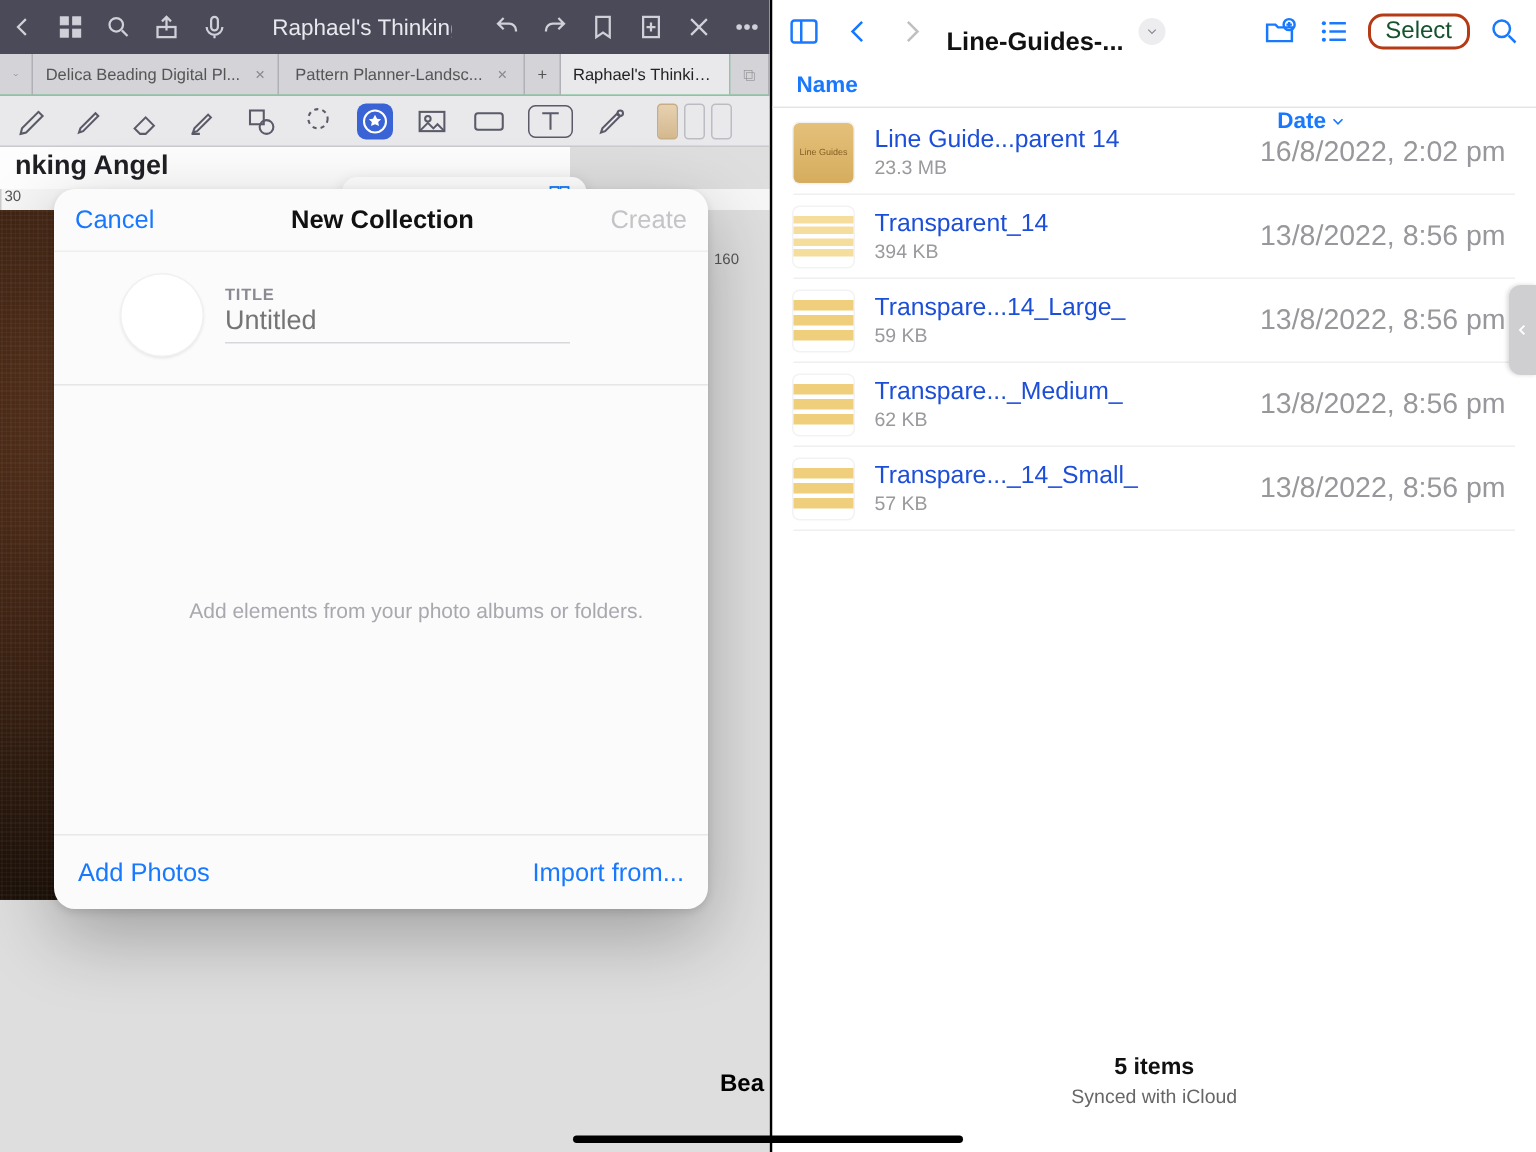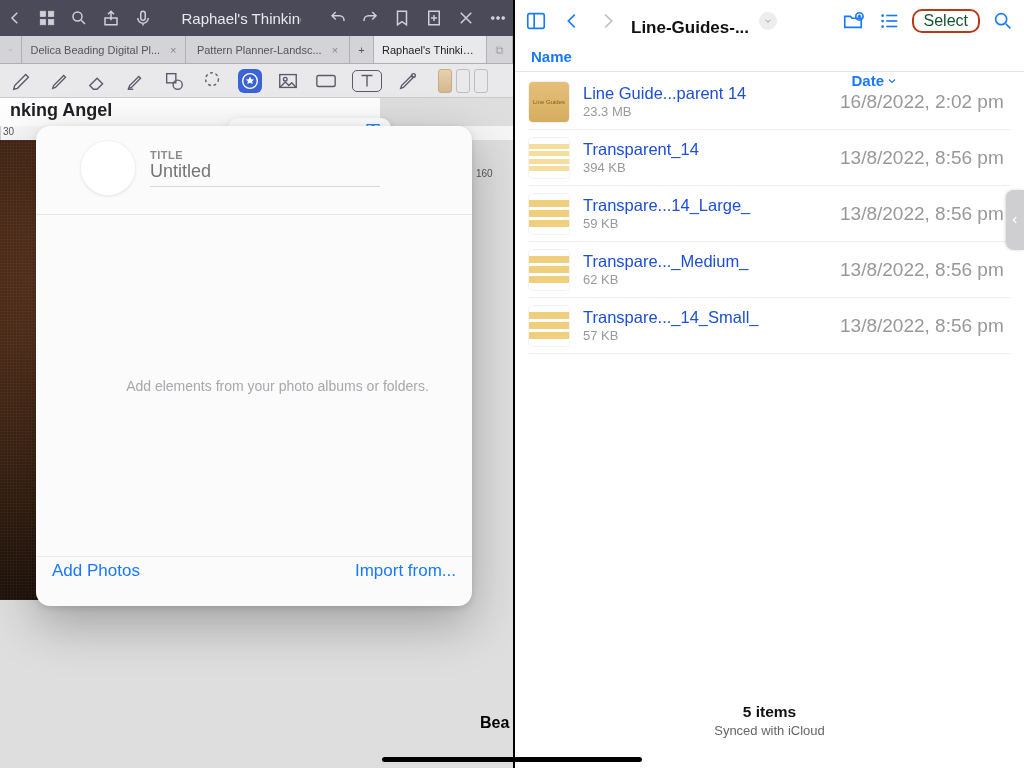--- a/index.html
+++ b/index.html
@@ -48,21 +48,21 @@
 .m-cancel { color:#1879ff; font-size:17px;}
 .m-title { font-weight:700; font-size:17px; color:#111;}
 .m-create { color:#c4c4c8; font-size:17px;}
 .m-row { display:flex; align-items:center; gap:14px; padding:14px 20px 18px 44px; border-bottom:1px solid #e6e6e9;}
 .m-circ { width:56px; height:56px; border-radius:28px; background:#fff; box-shadow:inset 0 0 0 1px rgba(0,0,0,.06),0 1px 2px rgba(0,0,0,.08);}
 .m-lbl { font-size:11px; color:#8a8a92; font-weight:600; letter-spacing:.5px;}
 .m-input { font-size:18px; color:#b8b8be; border:none; background:transparent; outline:none; width:200px;}
 .m-field { border-bottom:1px solid #d8d8dc; padding-bottom:4px; width:230px;}
 .m-body { flex:1; display:flex; align-items:center; justify-content:center;padding-left:47px;}
 .m-hint { font-size:14px; color:#a8a8ae;}
-.m-foot { height:50px; display:flex; align-items:flex-start; justify-content:space-between; padding:4px 16px; border-top:1px solid #e8e8eb;}
+.m-foot { height:50px; display:flex; align-items:center; justify-content:space-between; padding:4px 16px; border-top:1px solid #e8e8eb;}
 .m-foot .lk { color:#1879ff; font-size:17px;}
 
 
 .r-top { height:42px; display:flex; align-items:center; padding:0 8px; gap:10px;}
 .r-top .ic { width:26px; height:26px; display:flex; align-items:center; justify-content:center; color:#1879ff;}
 .r-top .ic svg { width:22px; height:22px; fill:none; stroke:currentColor; stroke-width:1.8;}
 .r-top .ic.dis { color:#bfbfc4;}
 .r-title { font-weight:700; font-size:17px; color:#111; max-width:150px; overflow:hidden; white-space:nowrap; text-overflow:ellipsis;margin-top:13px;}
 .r-chev { width:18px; height:18px; background:#ededef; border-radius:10px; display:flex; align-items:center; justify-content:center; color:#8a8a8e; font-size:10px;}
 .r-select { color:#14532d; font-size:16px; padding:17px 8px;}
@@ -261,20 +261,25 @@
       <svg width="10" height="10" viewBox="0 0 24 24">
           <path d="M8 5l8 7-8 7" fill="none" stroke="#888" stroke-width="2"></path>
         </svg>
       <span class="pc"><svg viewBox="0 0 24 24" width="16" height="16">
             <rect x="3" y="4" width="8" height="16" fill="none" stroke="#1879ff" stroke-width="1.8"></rect>
             <rect x="13" y="4" width="8" height="16" fill="none" stroke="#1879ff" stroke-width="1.8"></rect>
           </svg></span>
     </div>
 
     <div class="modal">
+      <div class="m-head">
+        <span class="m-cancel">Cancel</span>
+        <span class="m-title">New Collection</span>
+        <span class="m-create">Create</span>
+      </div>
       <div class="m-row">
         <div class="m-circ"></div>
         <div>
           <div class="m-lbl">TITLE</div>
           <div class="m-field"><input class="m-input" placeholder="Untitled" style=""></div>
         </div>
       </div>
       <div class="m-body">
         <span class="m-hint">Add elements from your photo albums or folders.</span>
       </div>

